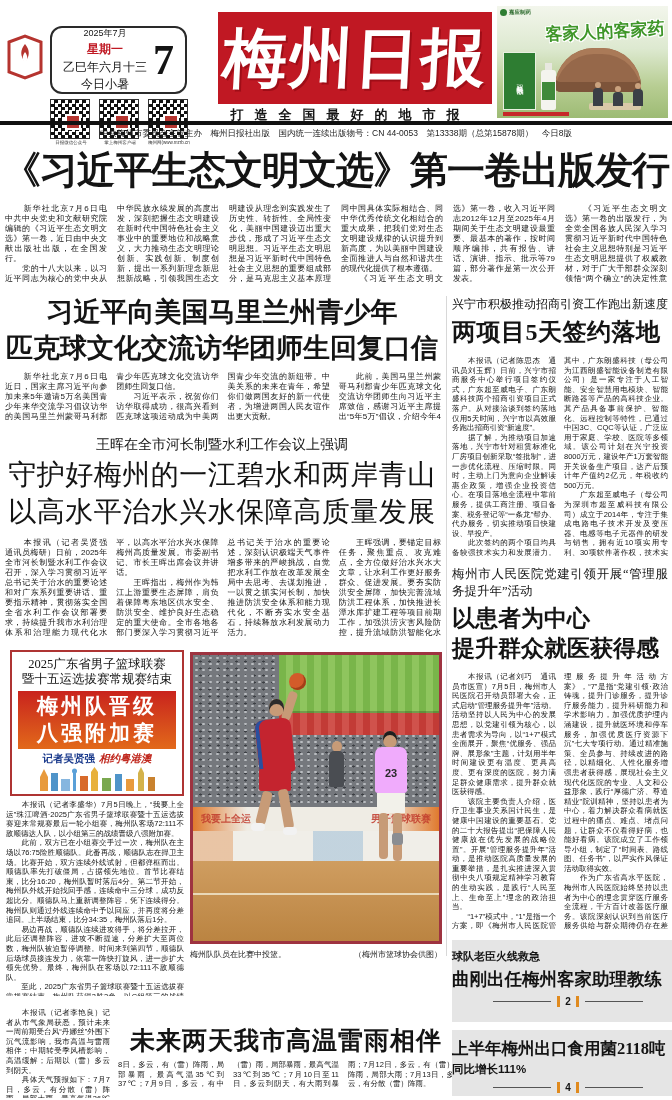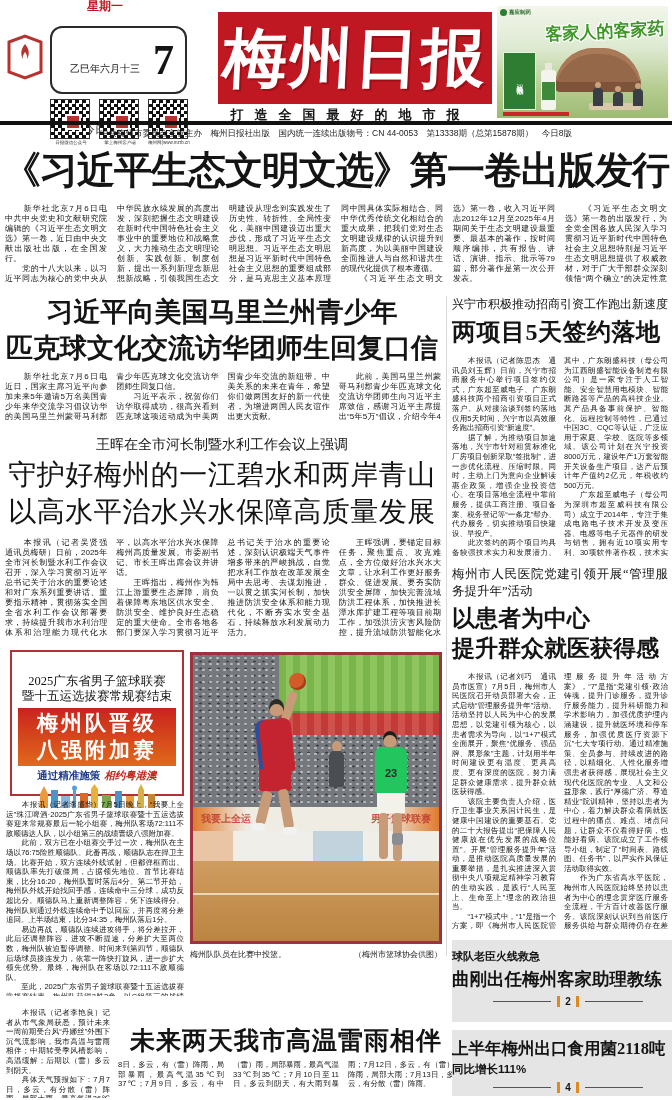--- a/index.html
+++ b/index.html
@@ -15,21 +15,21 @@
   .cols { column-fill:auto; }
   .body-s { font-size:8px; line-height:10px; }
   .body-xs { font-size:7.5px; line-height:9.6px; }
 
   
   .flag-icon { left:6px; top:32px; }
   .date-box { left:50px; top:26px; width:137px; height:68px; border:2px solid #2a2a2a; border-radius:12px; display:flex; align-items:center; padding:2px 6px 2px 10px; background:#fff; }
   .date-left { width:86px; text-align:center; }
   .d-month { font-size:9px; }
   .d-week  { font-size:12px; font-weight:bold; color:#c01823; margin:1px 0; }
-  .d-lunar, .d-term { font-size:10px;margin-top:47px; }
+  .d-lunar, .d-term { font-size:12px; }
   .d-day { flex:1; text-align:center; font-size:42px; font-weight:bold; font-family:"Liberation Serif",serif; line-height:1; }
   .qrs { left:50px; top:99px; width:140px; display:flex; gap:7px; }
   .qr-item { width:42px; }
   .qr-box { width:40px; height:40px; border:1px solid #333;
     background-color:#fff;
     background-image:repeating-conic-gradient(#111 0% 25%, #fff 0% 50%);
     background-size:7px 7px; position:relative; }
   .qr-box::after { content:""; position:absolute; left:14px; top:14px; width:12px; height:12px; background:#b5342f; border:2px solid #fff; }
   .qr-cap { font-size:4.5px; text-align:center; margin-top:1px; color:#333; letter-spacing:0; white-space:nowrap; overflow:hidden; }
   .masthead { left:218px; top:12px; width:274px; height:92px; background:#c01823; color:#fff; display:flex; align-items:center; justify-content:center; }
@@ -72,21 +72,21 @@
   .hos-kicker { left:452px; top:566px; width:216px; font-size:12.5px; line-height:17px; text-align:justify; }
   .hos-hl { left:452px; top:604px; width:216px; font-size:23px; font-weight:bold; line-height:30px; }
   .hos-body { left:452px; top:672px; width:216px; height:264px; column-count:2; column-gap:8px; }
 
   
   .wh-kicker { left:0; top:436px; width:444px; text-align:center; font-size:14px; }
   .wh-hl { left:0; top:456px; width:444px; text-align:center; font-size:28px; font-weight:normal; line-height:37px; letter-spacing:0.5px; }
   .wh-body { left:5px; top:538px; width:436px; height:106px; column-count:4; column-gap:9px; }
 
   
-  .promo { left:10px; top:650px; width:174px; height:146px; border:2.5px solid #ae3433; padding:22px 6px; text-align:center; background:#fff; }
+  .promo { left:10px; top:650px; width:174px; height:146px; border:2.5px solid #ae3433; padding:5px 6px; text-align:center; background:#fff; }
   .promo-kicker { font-size:12.5px; line-height:15px; font-family:"Liberation Serif",serif; }
   .promo-red { margin-top:4px; height:58px; background:linear-gradient(180deg,#c9231d 0%,#d64a1c 55%,#e2691a 100%); color:#fff; font-weight:bold; font-size:21px; line-height:27px; letter-spacing:3px; padding-top:2px; font-family:"Liberation Serif",serif; }
   .promo-slogan { margin-top:3px; font-size:10.5px; font-weight:bold; }
   .promo-slogan .s1 { color:#1a3a8c; }
   .promo-slogan .s2 { color:#c0281e; font-style:italic; margin-left:4px;margin-top:12px; }
   .skyline { margin-top:1px; }
   .bb-body { left:6px; top:800px; width:178px; height:196px; }
 
   
   .photo { left:190px; top:652px; width:252px; height:292px; border:3px solid #9e3340; background:#6d7075; overflow:hidden; }
@@ -110,21 +110,21 @@
   .p-red-head { left:76px; top:44px; width:15px; height:17px; background:#c79b77; border-radius:50% 50% 40% 40%; box-shadow:inset 0 5px 0 #2b2b2b; }
   .p-red-arm { left:92px; top:36px; width:9px; height:30px; background:#c79b77; border-radius:4px; transform:rotate(18deg); }
   .p-ball { left:96px; top:18px; width:17px; height:17px; border-radius:50%; background:#d35b2a; box-shadow:inset -2px -2px 0 #a33f18; }
   .p-red-shorts { left:66px; top:114px; width:32px; height:22px; background:#c4242f; border-radius:2px; }
   .p-red-leg1 { left:66px; top:136px; width:10px; height:34px; background:#c79b77; transform:rotate(14deg); border-radius:4px; }
   .p-red-leg2 { left:88px; top:134px; width:10px; height:40px; background:#c79b77; transform:rotate(-10deg); border-radius:4px; }
   .p-shoe { width:14px; height:8px; background:#f2f2f2; border-radius:4px; }
   .ref-body { left:136px; top:96px; width:15px; height:36px; background:#4a4d52; border-radius:5px 5px 2px 2px; }
   .ref-head { left:139px; top:86px; width:10px; height:11px; background:#c79b77; border-radius:50%; }
   .p-wht-head { left:190px; top:76px; width:14px; height:16px; background:#c79b77; border-radius:50% 50% 40% 40%; box-shadow:inset 0 4px 0 #1e1e1e; }
-  .p-wht-jersey { left:182px; top:92px; width:32px; height:46px; background:#22c55e; border-radius:7px 7px 3px 3px; color:#2a2a2a; font-size:11px; font-weight:bold; text-align:center; line-height:52px; }
+  .p-wht-jersey { left:182px; top:92px; width:32px; height:46px; background:#f0abfc; border-radius:7px 7px 3px 3px; color:#2a2a2a; font-size:11px; font-weight:bold; text-align:center; line-height:52px; }
   .p-wht-shorts { left:184px; top:138px; width:28px; height:20px; background:#f2f1ea; }
   .p-wht-leg1 { left:186px; top:158px; width:9px; height:46px; background:#c79b77; border-radius:4px; }
   .p-wht-leg2 { left:200px; top:158px; width:9px; height:48px; background:#c79b77; border-radius:4px; }
   .p-knee { left:199px; top:178px; width:11px; height:12px; background:#8a8d92; border-radius:3px; }
   .photo-cap { left:190px; top:949px; width:252px; display:flex; justify-content:space-between; font-size:8px; color:#222; }
 
   
   .wx-intro { left:6px; top:1008px; width:104px; height:90px; }
   .wx-hl { left:118px; top:1024px; width:336px; text-align:center; font-size:25px; font-weight:bold; letter-spacing:1px; }
   .wx-body { left:118px; top:1060px; width:336px; height:38px; column-count:3; column-gap:9px; }
@@ -253,21 +253,21 @@
   <div class="abs promo">
     <div class="promo-kicker">
       <div>2025广东省男子篮球联赛</div>
       <div>暨十五运选拔赛常规赛结束</div>
     </div>
     <div class="promo-red">
       <div>梅州队晋级</div>
       <div>八强附加赛</div>
     </div>
     <div class="promo-slogan">
-      <span class="s1">通过精准施策</span><span class="s2">相约粤港澳</span>
+      <span class="s1">记者吴贤强</span><span class="s2">相约粤港澳</span>
     </div>
     <div class="skyline">
       <svg width="122" height="24" viewBox="0 0 122 24">
         <rect x="4" y="10" width="8" height="14" fill="#e89a3c"></rect>
         <polygon points="8,2 4,10 12,10" fill="#e89a3c"></polygon>
         <rect x="15" y="6" width="7" height="18" fill="#4f94c9"></rect>
         <rect x="25" y="12" width="9" height="12" fill="#86b6df"></rect>
         <rect x="37" y="4" width="3" height="20" fill="#5aa0d8"></rect>
         <circle cx="38.5" cy="4" r="2.5" fill="#5aa0d8"></circle>
         <rect x="44" y="9" width="8" height="15" fill="#d86a2a"></rect>

